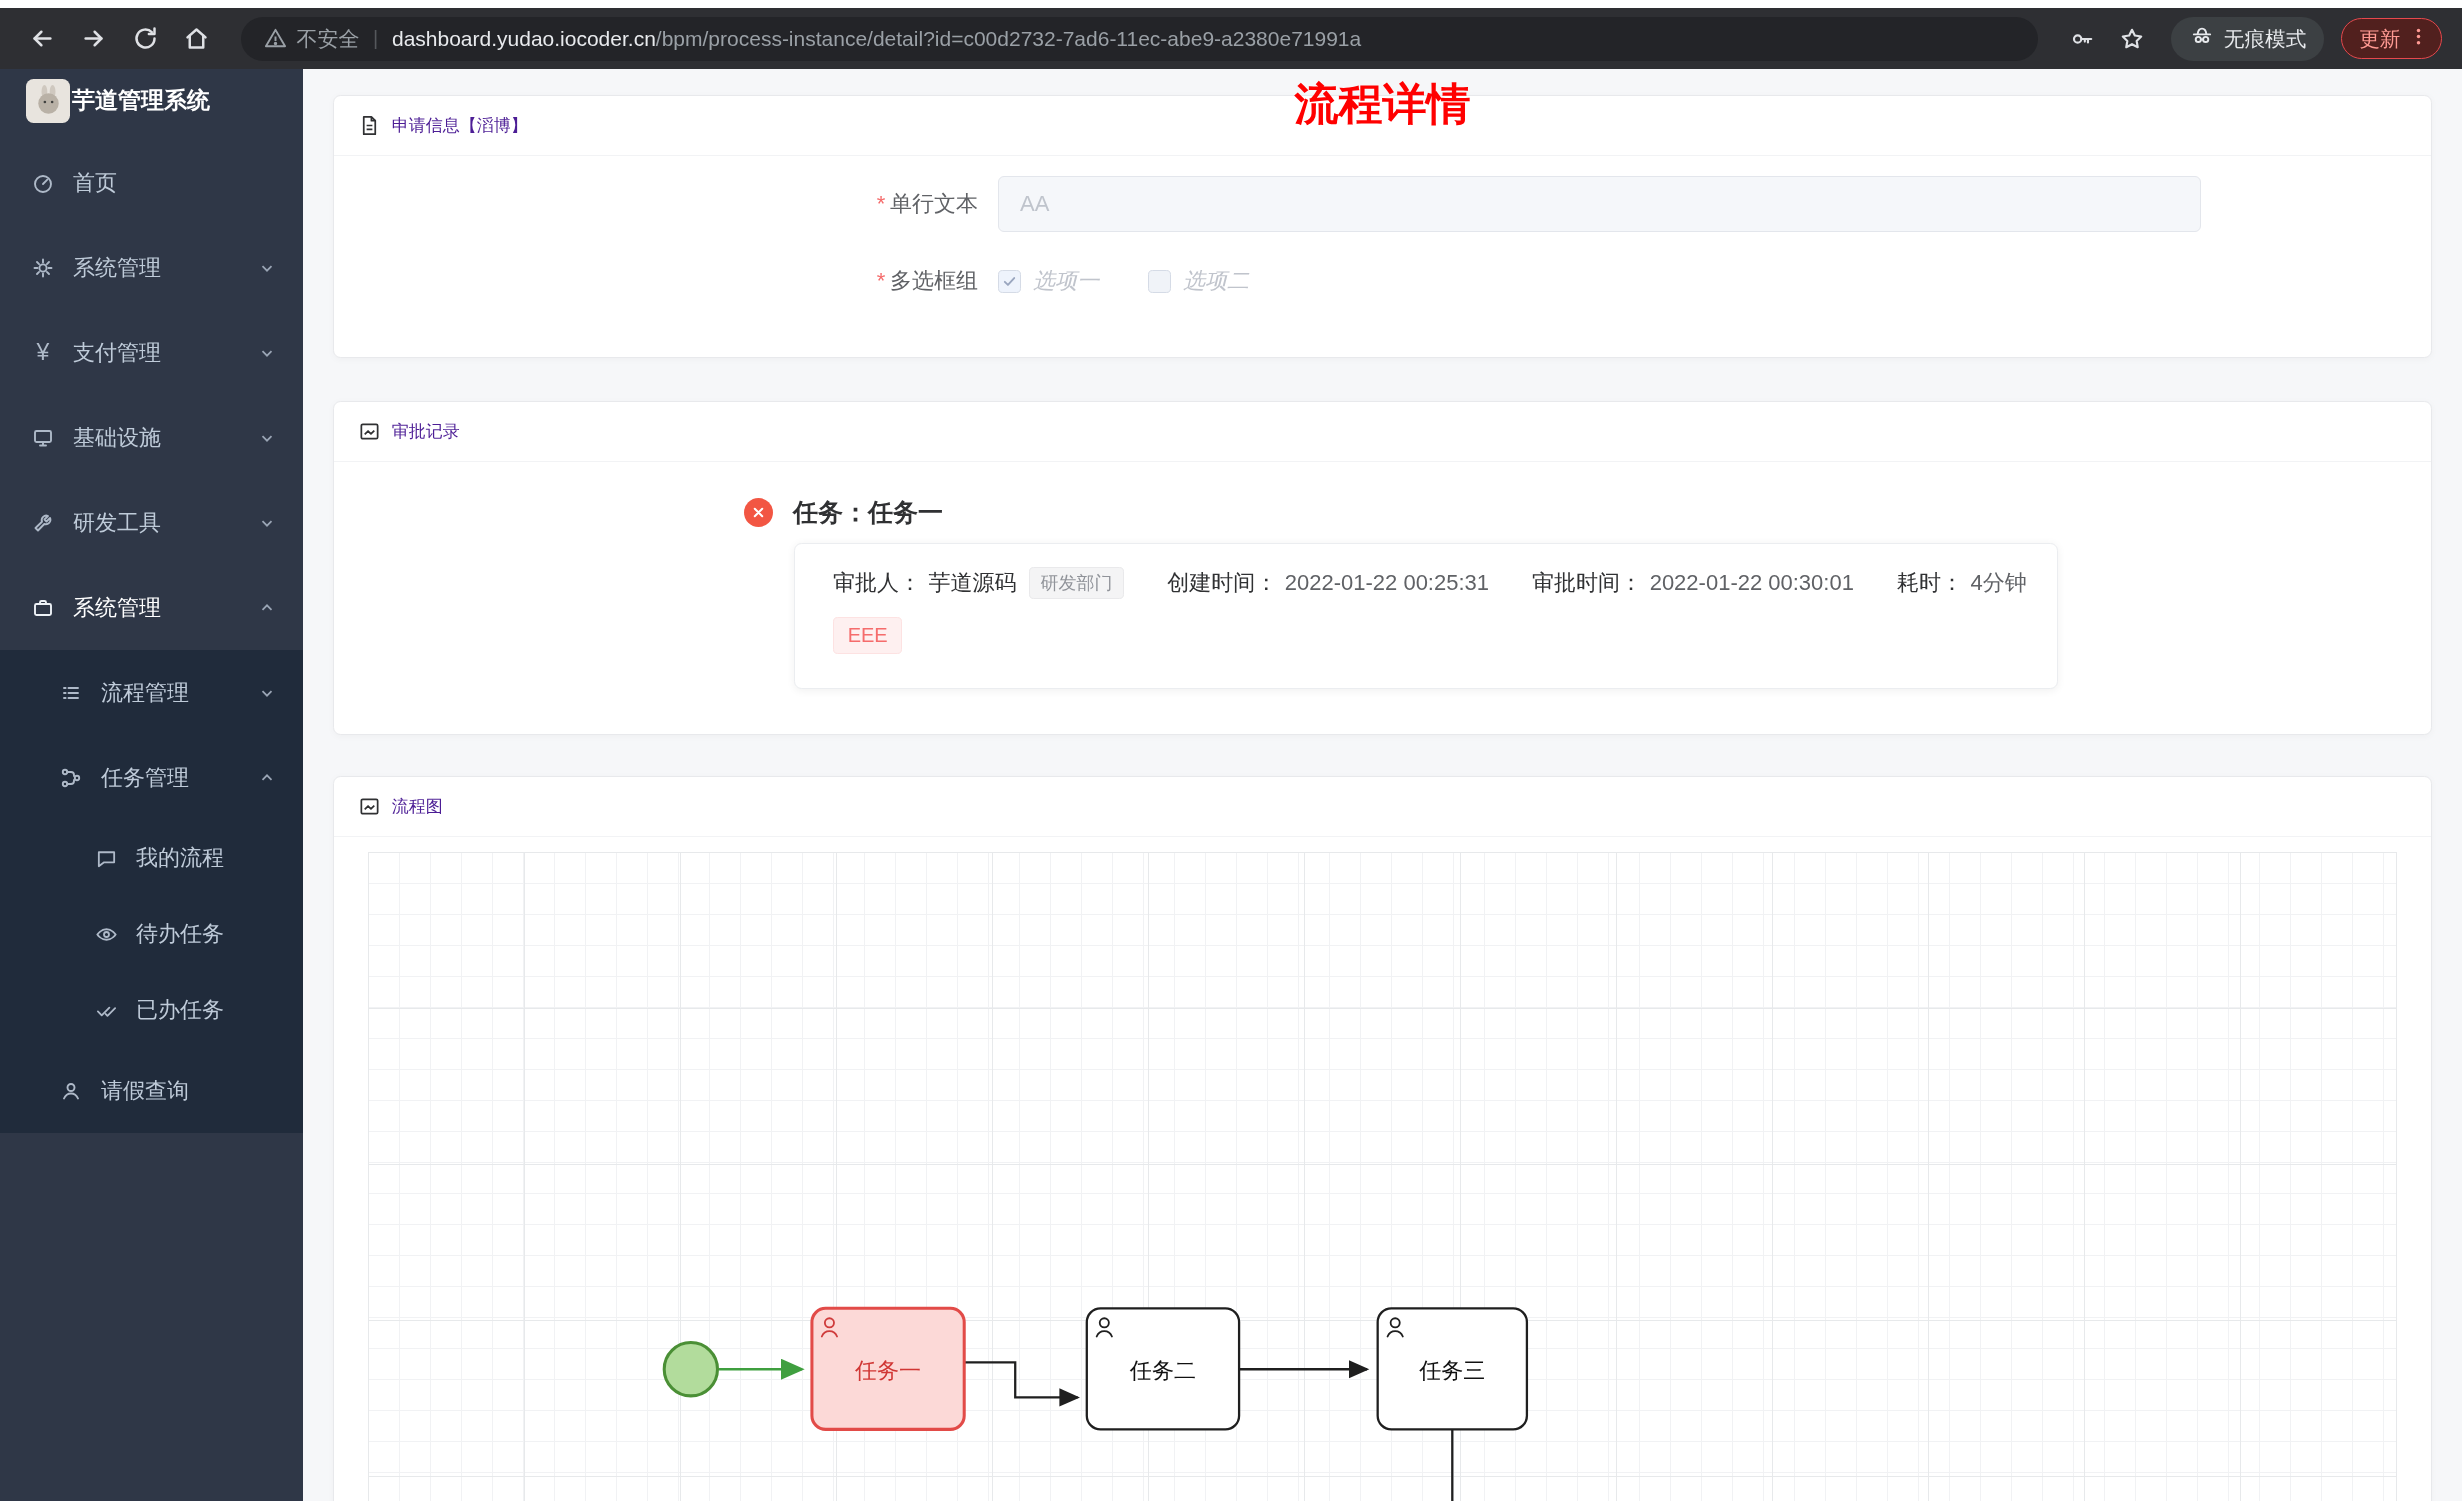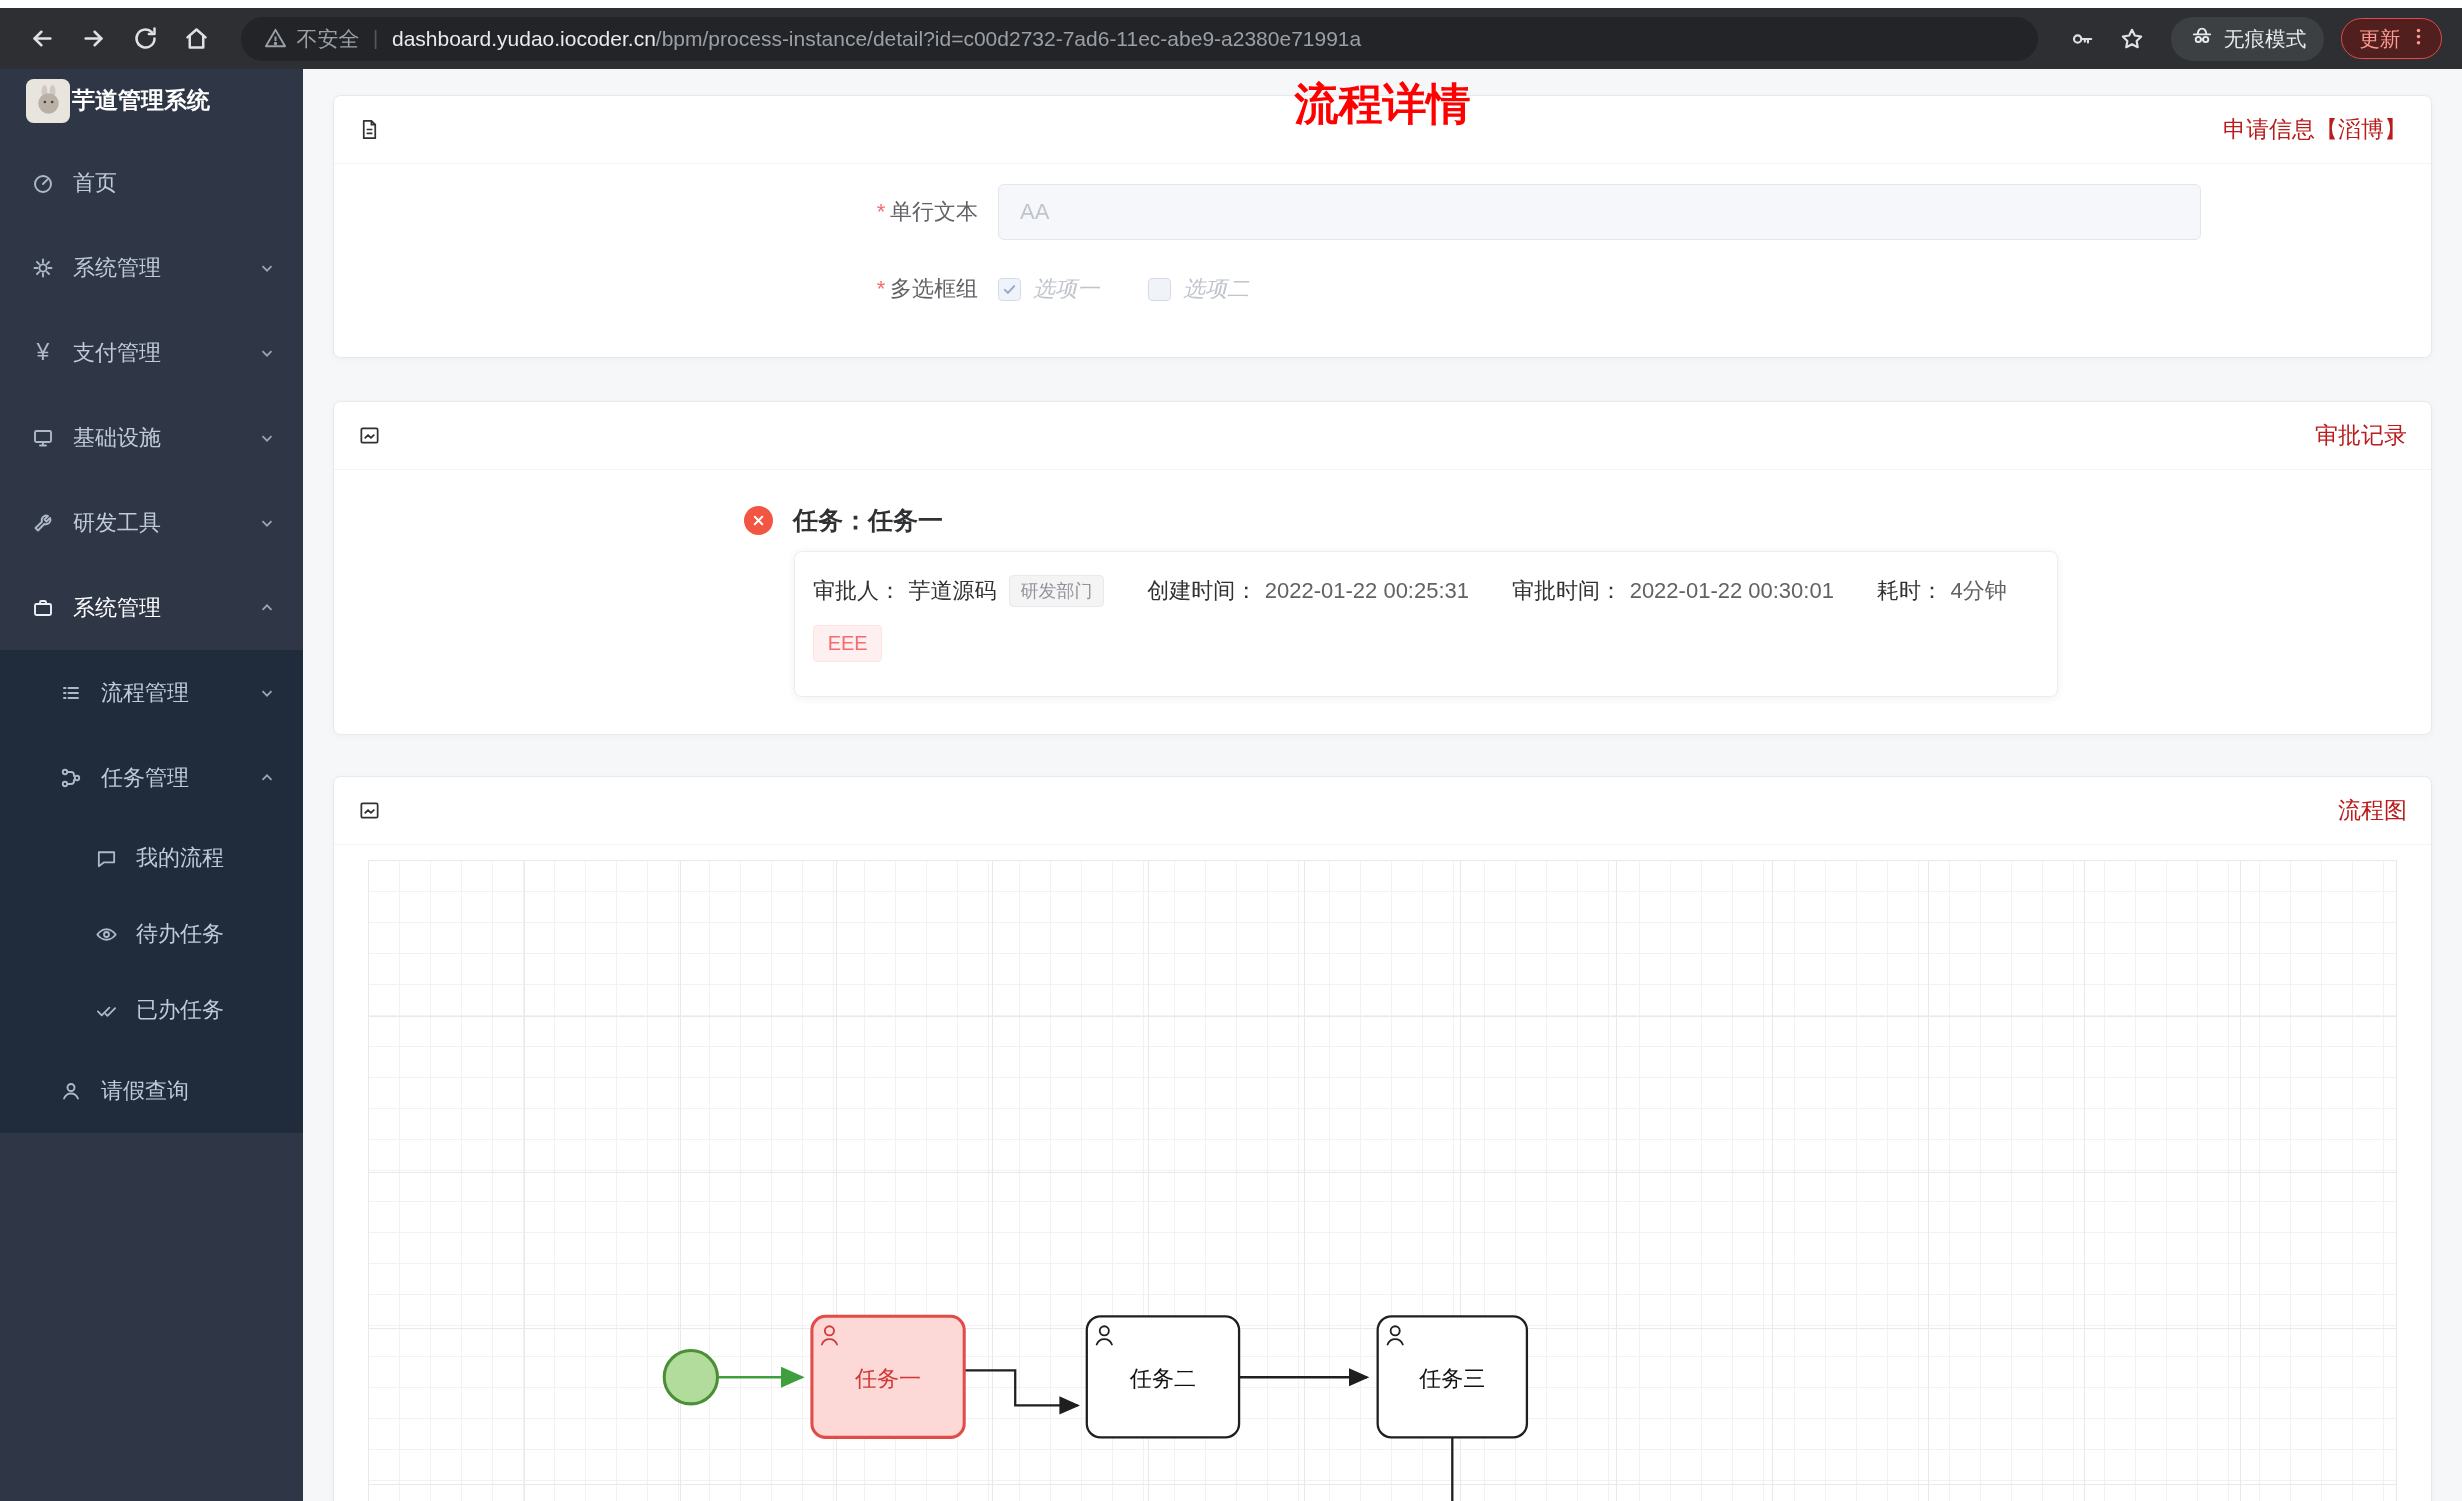--- a/index.html
+++ b/index.html
@@ -50,21 +50,21 @@
   .submenu .menu-item.lvl3 { padding-left:93px; height:76px; }
 
   
   .main { position:absolute; left:303px; top:61px; width:2159px; height:1441px;
     background:#f6f7f9; overflow:hidden; }
   .page-title { position:absolute; top:13.7px; left:0; width:100%; text-align:center;
     color:#ff0000; font-size:44px; font-weight:600; z-index:5; }
   .card { background:#fff; border:1.5px solid #e8e9ec; border-radius:7.6px; margin:0 30px;
     box-shadow:0 1.5px 7.6px rgba(0,0,0,0.03); position:relative; }
   .card-header { display:flex; align-items:center; gap:10.7px; padding:18px 24px;
-    font-size:23px; color:#b91c1c; border-bottom:1.5px solid #f2f3f5;justify-content:space-between; }
+    font-size:17px; color:#4c1d95; border-bottom:1.5px solid #f2f3f5; }
   .card-header svg { stroke:#303133; }
 
   
   .card1 { margin-top:34px; height:263px; }
   .form-row { display:flex; align-items:center; margin-top:20px; }
   .form-row + .form-row { margin-top:34px; }
   .form-label { width:664px; text-align:right; padding-right:20px; font-size:22px; color:#606266; }
   .req { color:#f56c6c; margin-right:4.6px; }
   .text-input { width:1203px; height:56px; background:#f5f7fa; border:1.5px solid #e3e6ec;
     border-radius:6px; color:#bfc4cc; font-size:22px; padding:0 21px;
@@ -76,21 +76,21 @@
   .cb-box.unchecked { background:#f0f3f8; }
 
   
   .card2 { margin-top:43px; height:334px; }
   .task-row { display:flex; align-items:center; gap:20px; margin:34px 0 0 410px; }
   .status-dot { width:29px; height:29px; border-radius:50%; background:#f25643; display:flex;
     align-items:center; justify-content:center; flex:0 0 auto; }
   .task-title { font-size:25px; font-weight:bold; color:#303133; }
   .approve-card { margin:13.7px 0 0 460px; width:1264px; height:146px; background:#fff;
     border:1.5px solid #ebedf0; border-radius:7.6px; box-shadow:0 1.5px 9px rgba(0,0,0,0.06);
-    padding:23px 18px; }
+    padding:23px 38px; }
   .approve-line { display:flex; align-items:center; gap:43px; font-size:22px; white-space:nowrap; }
   .fld { display:flex; align-items:center; gap:7.6px; }
   .fld .lbl { color:#303133; font-weight:500; }
   .fld .val { color:#606266;text-align:center; }
   .fld .name { color:#303133; }
   .dept-tag { font-size:18px; color:#909399; background:#f4f4f5; border:1.5px solid #e9e9eb;
     border-radius:4.6px; padding:3px 10.7px; margin-left:4.6px; }
   .reason-tag { display:inline-flex; margin-top:18px; font-size:20px; color:#f56c6c;
     background:#fef0f0; border:1.5px solid #fde2e2; border-radius:4.6px; padding:6px 13.7px; }
 

